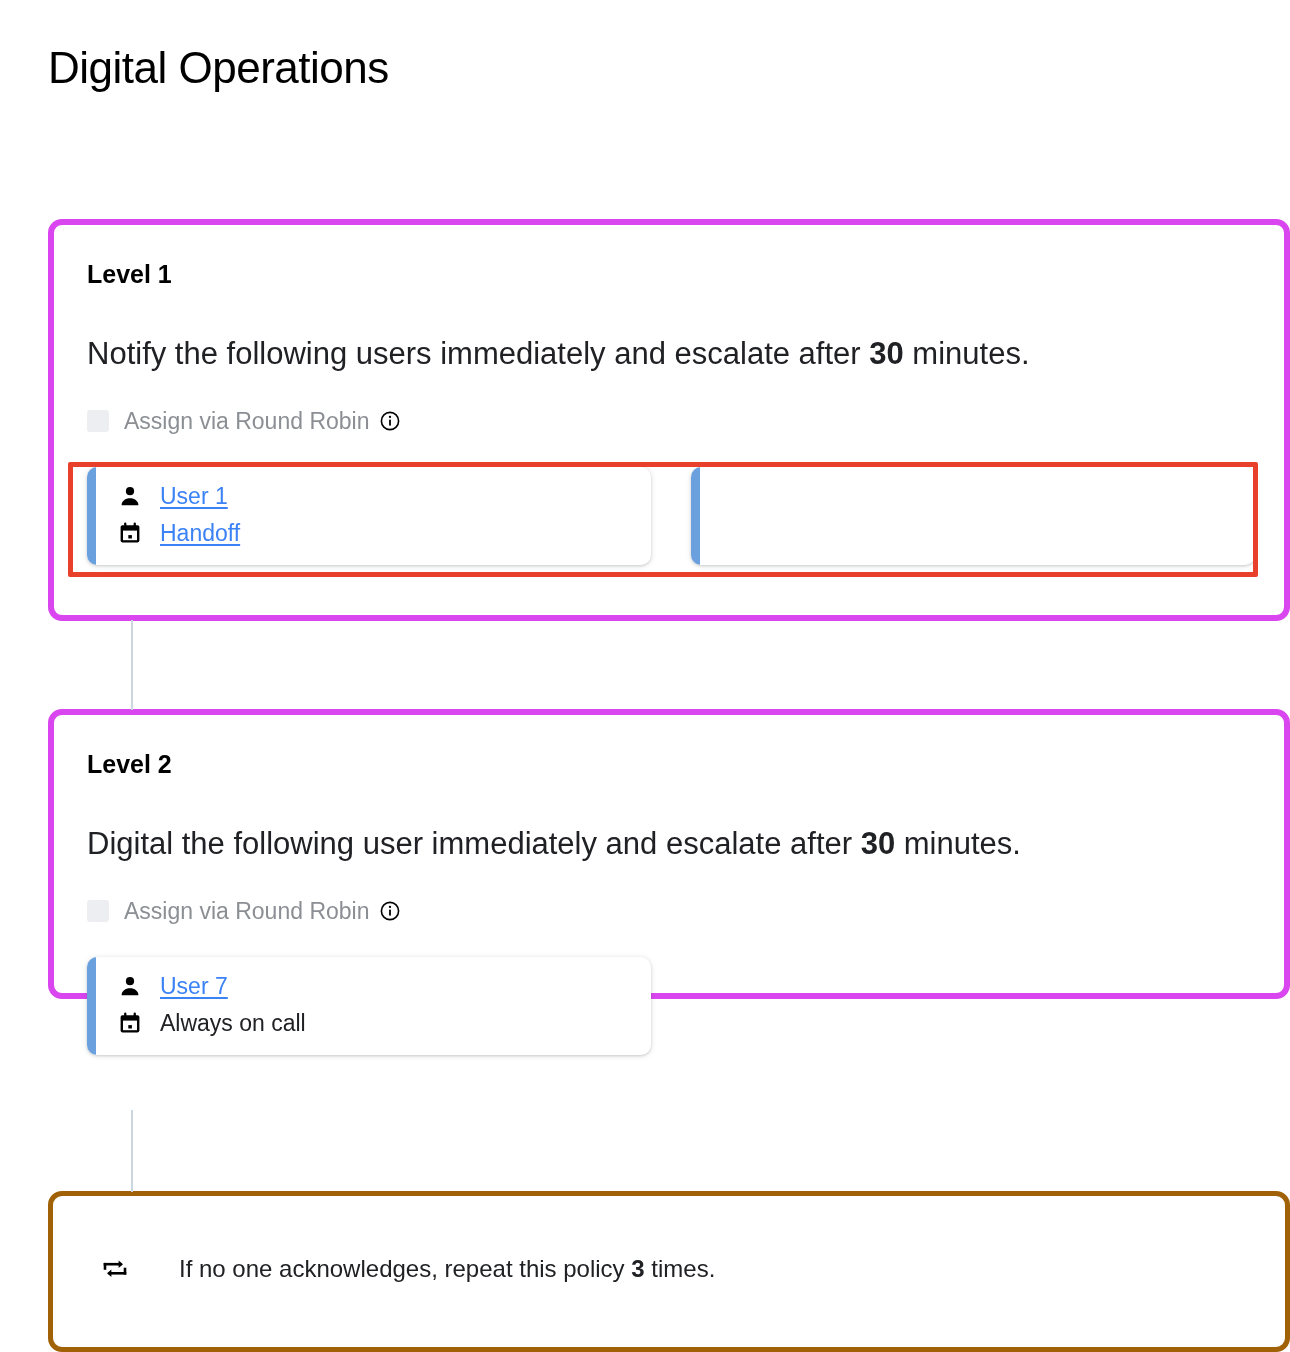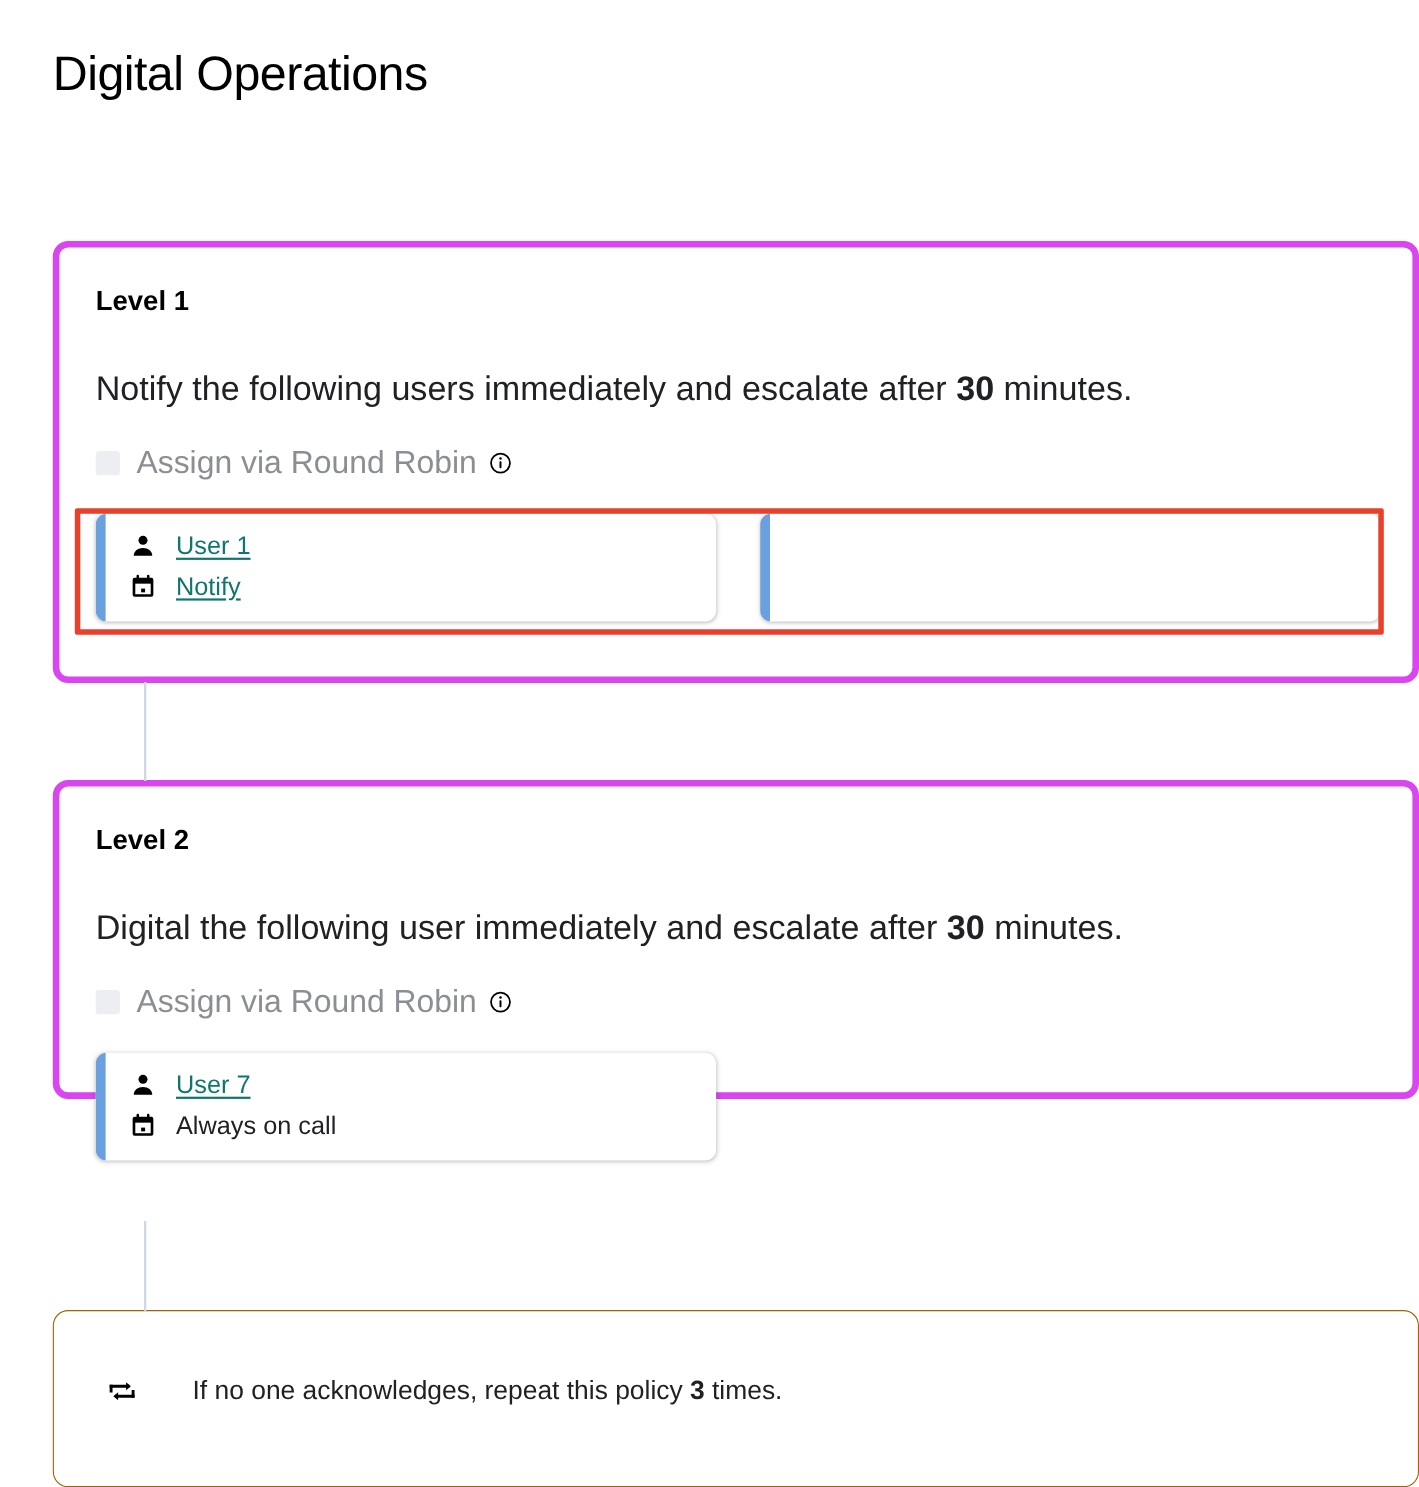--- a/index.html
+++ b/index.html
@@ -106,21 +106,21 @@
   }
   .rr-box {
     width: 22px;
     height: 22px;
     border-radius: 3px;
     background: #eceef2;
     flex: 0 0 auto;
   }
   .rr-label {
     margin-left: 15px;
-    font-size: 29px;
+    font-size: 23px;
     color: #8b8f94;
     line-height: 1;
     white-space: nowrap;
   }
 
   
   .assignee-row {
     position: absolute;
     left: 33px;
     top: 242px;
@@ -166,21 +166,21 @@
     justify-content: center;
   }
   .line-icon svg { display: block; }
   .line-text {
     margin-left: 18px;
     font-size: 23px;
     line-height: 1;
     white-space: nowrap;
   }
   .line-text.link {
-    color: #0f766e;
+    color: #3b82f6;
     text-decoration: underline;
     text-underline-offset: 3px;
     cursor: pointer;
   }
   .line-text.plain { color: #202124; text-decoration: none; }
 
   
   .highlight-box {
     position: absolute;
     left: 68px;
@@ -205,21 +205,21 @@
   #connector-2 { top: 1110px; height: 82px; }
 
   
   .repeat-card {
     position: absolute;
     left: 48px;
     top: 1191px;
     width: 1242px;
     height: 161px;
     background: #ffffff;
-    border: 1px solid #a16207;
+    border: 5px solid #a16207;
     border-radius: 14px;
   }
   .repeat-inner {
     position: absolute;
     left: 47px;
     top: 58px;
     display: flex;
     align-items: center;
   }
   .repeat-icon {
@@ -283,21 +283,21 @@
           <div class="assignee-line">
             <span class="line-icon">
               <svg width="24" height="24" viewBox="0 0 24 24" aria-hidden="true">
                 <rect x="2.6" y="4.2" width="18.8" height="17.2" rx="1.8" fill="#000"></rect>
                 <rect x="6.1" y="1.6" width="2.3" height="4.4" rx="1.1" fill="#000"></rect>
                 <rect x="15.6" y="1.6" width="2.3" height="4.4" rx="1.1" fill="#000"></rect>
                 <rect x="5" y="9.6" width="14" height="9.6" fill="#fff"></rect>
                 <rect x="10.3" y="14.1" width="3.6" height="3.4" fill="#000"></rect>
               </svg>
             </span>
-            <span class="line-text link">Notify</span>
+            <span class="line-text link">Handoff</span>
           </div>
         </div>
       </div>
 
       <div class="assignee-card">
         <span class="assignee-accent"></span>
       </div>
 
     </div>
   </div>

